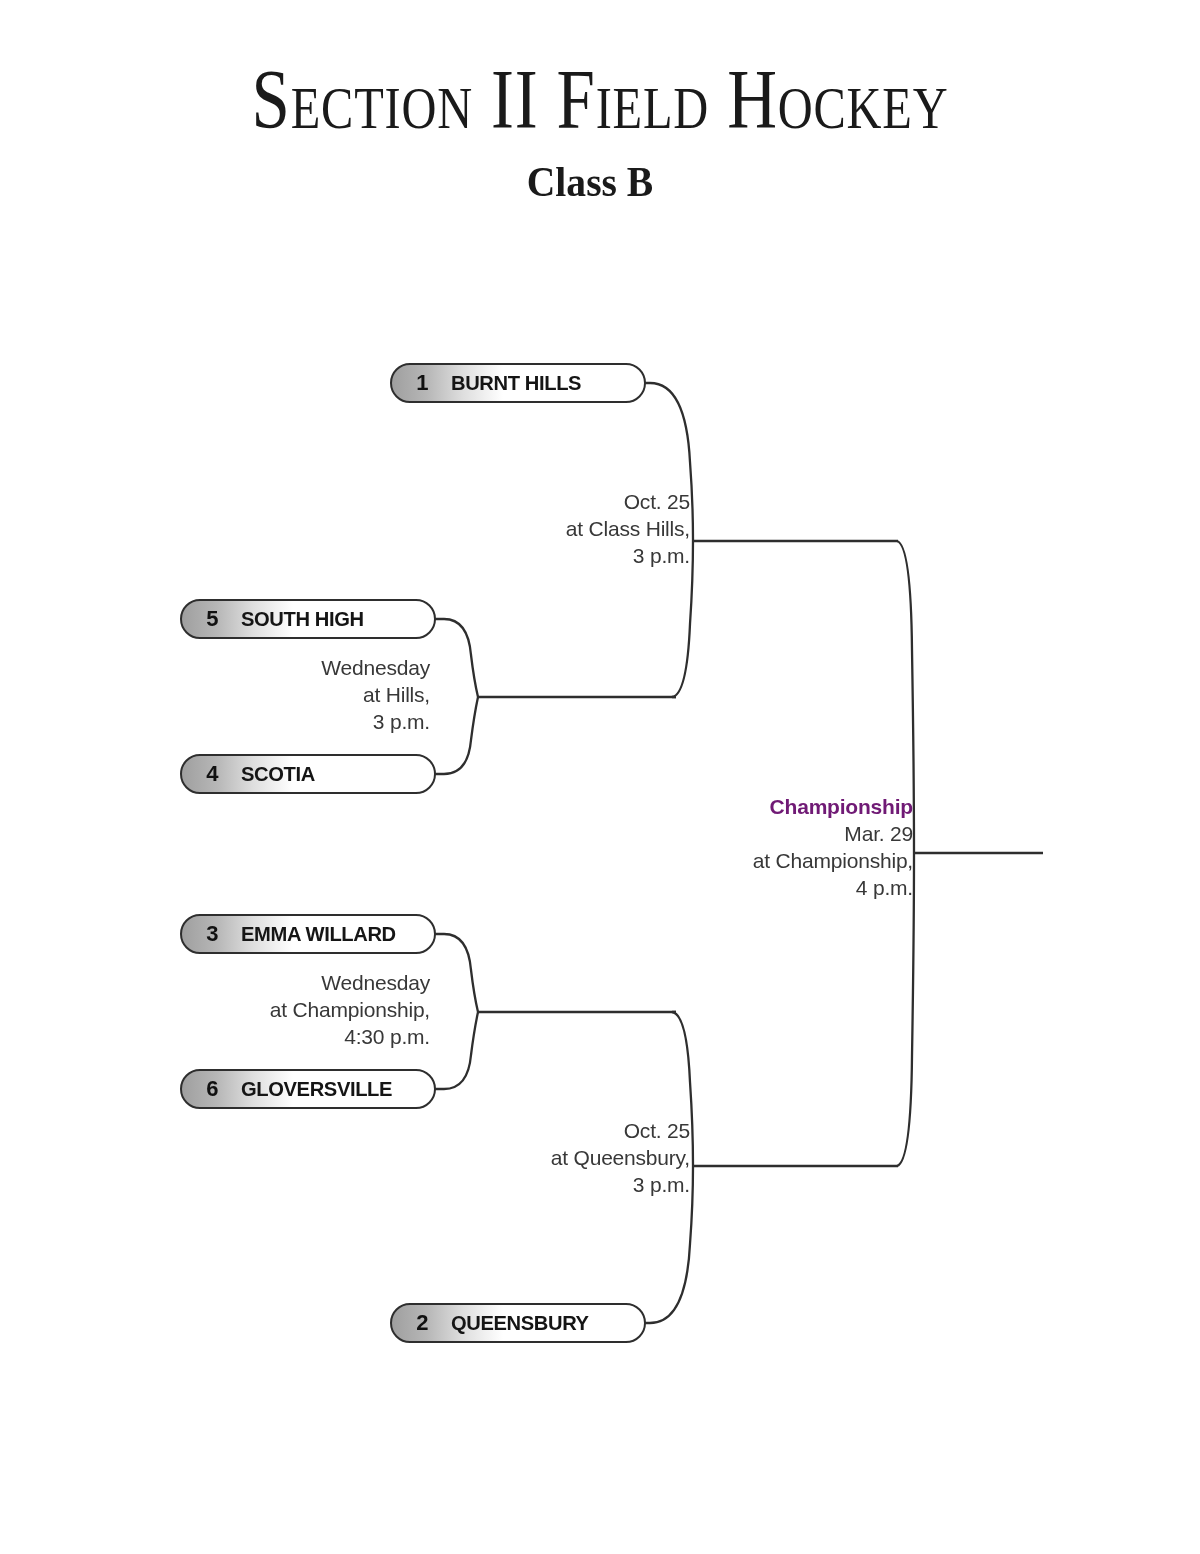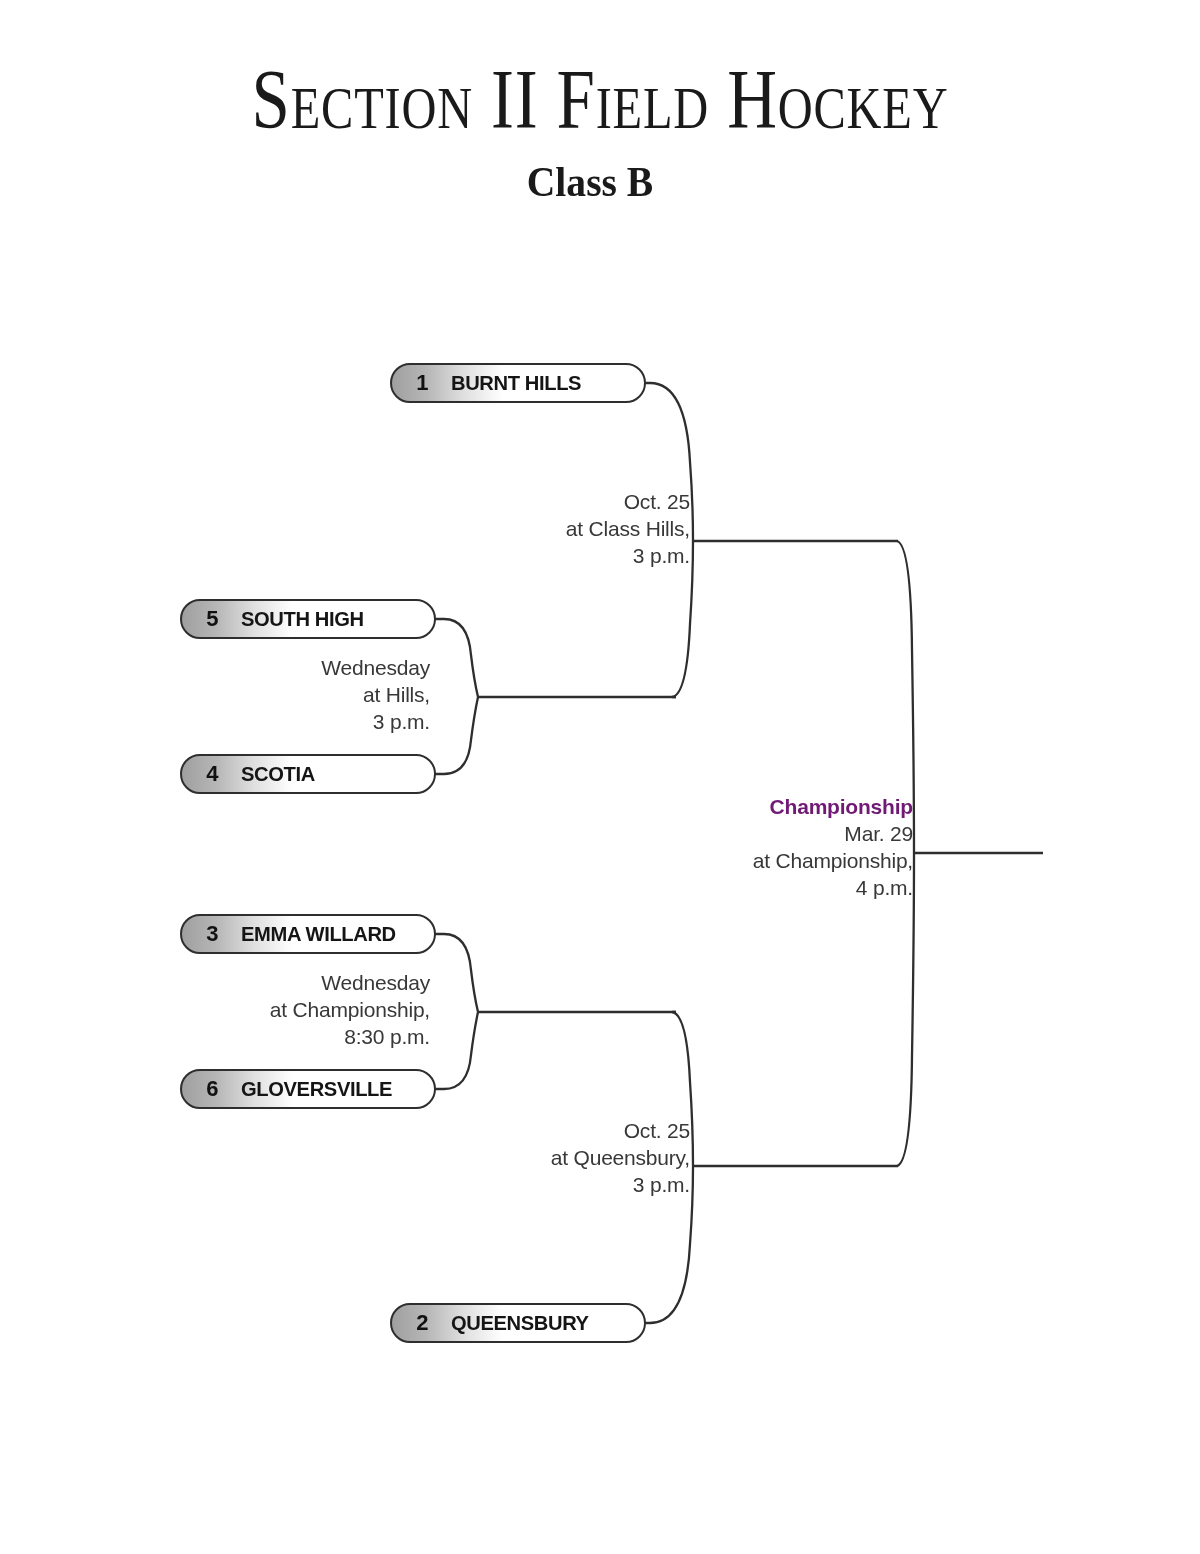--- a/index.html
+++ b/index.html
@@ -106,20 +106,20 @@
 <div class="note" style="left:663px;top:793px;">
   <div class="bold">Championship</div>
   <div>Mar. 29</div>
   <div>at Championship,</div>
   <div>4 p.m.</div>
 </div>
 
 <div class="note" style="left:180px;top:969px;">
   <div>Wednesday</div>
   <div>at Championship,</div>
-  <div>8:30 p.m.</div>
+  <div>4:30 p.m.</div>
 </div>
 
 <div class="note" style="left:440px;top:1117px;">
   <div>Oct. 25</div>
   <div>at Queensbury,</div>
   <div>3 p.m.</div>
 </div>
 
 </body></html>

